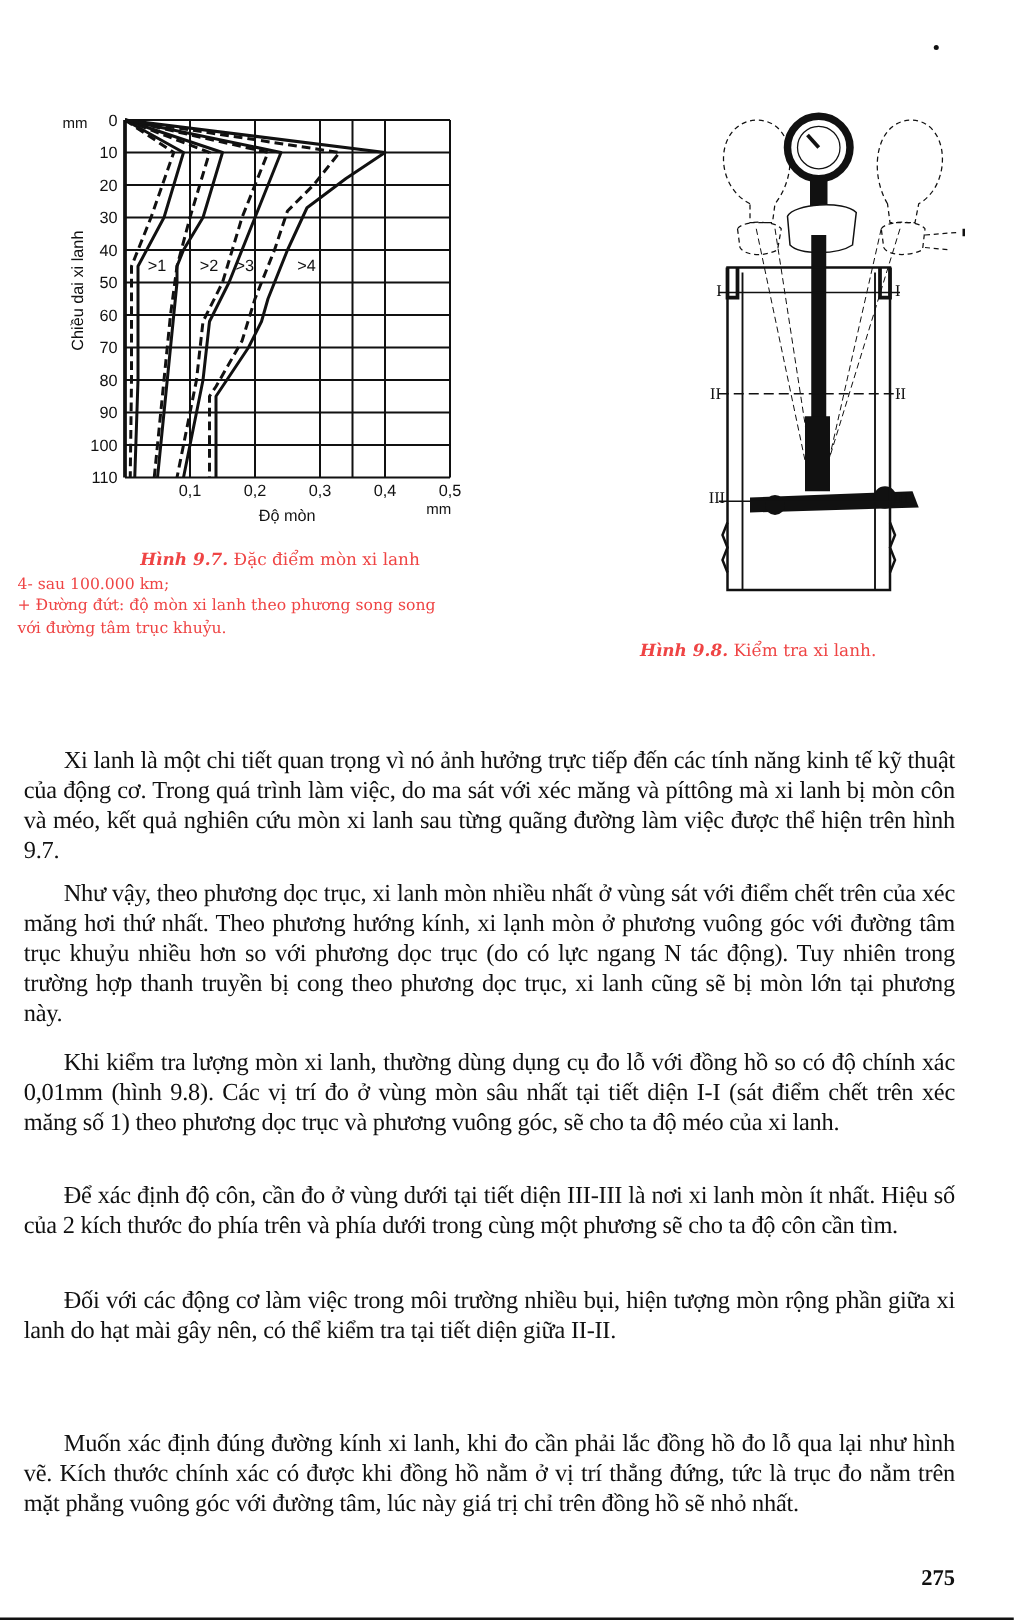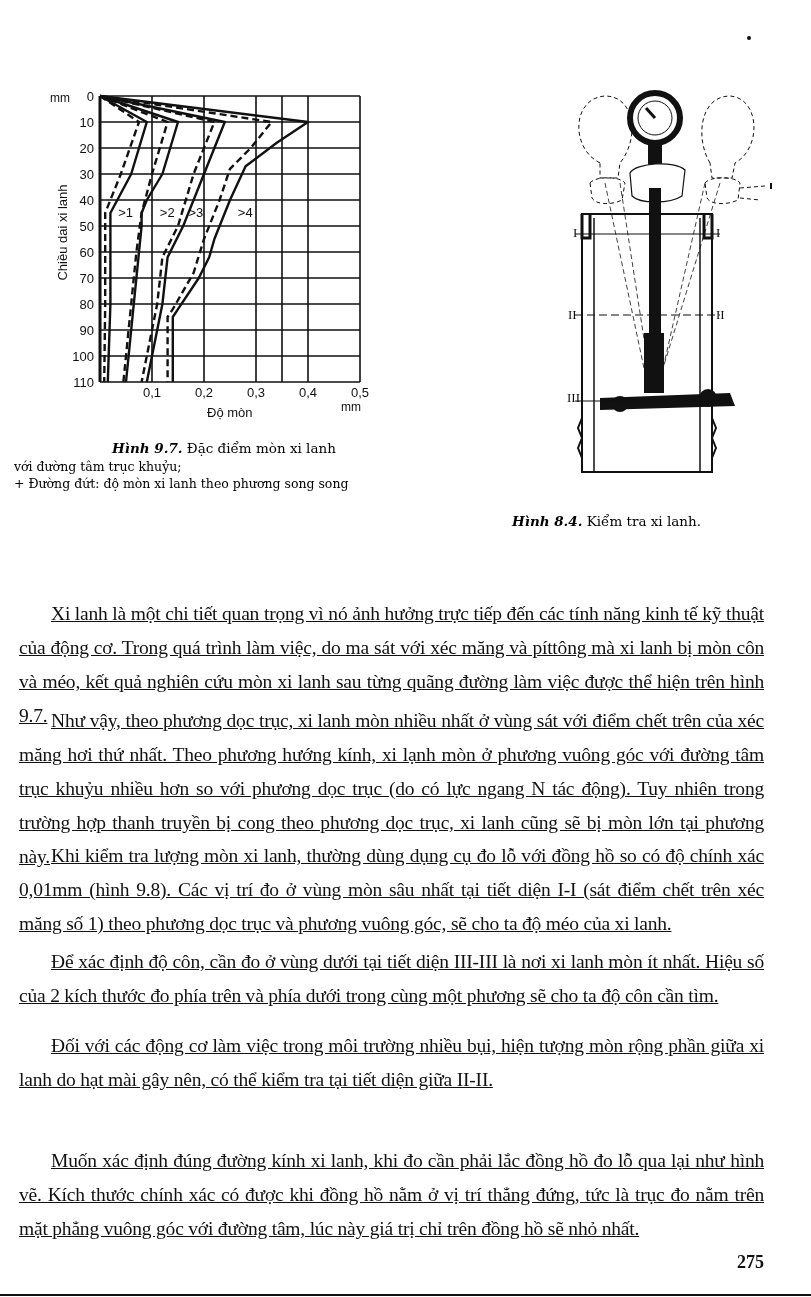--- a/index.html
+++ b/index.html
@@ -1,22 +1,22 @@
 <!DOCTYPE html>
 <html><head>
 <meta charset="utf-8">
 <style>
   html, body { margin: 0; padding: 0; background: #ffffff; }
   body { width: 811px; height: 1297px; position: relative; overflow: hidden; color: #111; font-family: "DejaVu Serif", serif; }
   .abs { position: absolute; }
   .sans { font-family: "Liberation Sans", sans-serif; }
   .serif { font-family: "Liberation Serif", serif; }
-  .caption { font-family: "DejaVu Serif", serif; font-size: 12.5px; line-height: 17.5px; color: #000000; }
+  .caption { font-family: "DejaVu Serif", serif; font-size: 12.5px; line-height: 17.5px; color: #ef4444; }
   .caption b i { font-weight: bold; font-style: italic; }
-  .para { font-family: "Liberation Serif", serif; font-size: 19.5px; line-height: 34px; color: #111; text-align: justify; letter-spacing: -0.2px; text-decoration: underline; }
+  .para { font-family: "Liberation Serif", serif; font-size: 19.5px; line-height: 24px; color: #111; text-align: justify; letter-spacing: -0.2px; }
   .para .ind { display: inline-block; width: 32px; }
   .pageno { font-family: "Liberation Serif", serif; font-size: 18px; font-weight: bold; }
   .footer-line { border-top: 2px solid #111; }
 </style>
 </head>
 <body>
 
 <div class="abs" style="left:40px; top:80px; width:400px; height:350px;">
   <svg id="chart" width="400" height="350" viewBox="0 0 400 350" xmlns="http://www.w3.org/2000/svg">
     <g id="grid">
@@ -79,22 +79,23 @@
 <div class="abs sans" style="left:-8px; top:225px; width:140px; font-size:13px; transform: rotate(-90deg); transform-origin: center; text-align:center;">Chiều dai xi lanh</div>
 <div class="abs sans" style="left:50px; top:91px; font-size:12px;">mm</div>
 
 <div class="abs sans" style="left:207px; top:405px; font-size:13px;">Độ mòn</div>
 <div class="abs sans" style="left:341px; top:400px; font-size:12px;">mm</div>
 
 <div class="abs caption" style="left:14px; top:440px; width:420px;">
   <div style="text-align:center; font-size:13.5px;">
     <b><i>Hình 9.7.</i></b> <span>Đặc điểm mòn xi lanh</span>
   </div>
-  <div>với đường tâm trục khuỷu;</div>
+  <div>4- sau 100.000 km;</div>
   <div>+ Đường đứt: độ mòn xi lanh theo phương song song</div>
+  <div>với đường tâm trục khuỷu.</div>
 </div>
 
 <div class="abs" style="left:560px; top:88px; width:220px; height:400px;">
   <svg width="220" height="400" viewBox="0 0 220 400" xmlns="http://www.w3.org/2000/svg">
 
     <g fill="none" stroke="#111" stroke-width="1" stroke-dasharray="4 3">
       <path d="M40 75 C10 60 12 10 45 8 C75 8 80 50 60 75 L58 90 L40 90 Z"></path>
       <path d="M30 95 C35 88 60 88 65 95 L62 112 C50 118 35 116 32 110 Z"></path>
     </g>
     <g fill="none" stroke="#111" stroke-width="1" stroke-dasharray="4 3">
@@ -144,21 +145,21 @@
 </div>
 
 <div class="abs serif" style="left:573px; top:225px; font-size:13px;">I</div>
 <div class="abs serif" style="left:716px; top:225px; font-size:13px;">I</div>
 <div class="abs serif" style="left:568px; top:307px; font-size:13px;">II</div>
 <div class="abs serif" style="left:716px; top:307px; font-size:13px;">II</div>
 <div class="abs serif" style="left:567px; top:390px; font-size:13px;">III</div>
 <div class="abs serif" style="left:714px; top:390px; font-size:13px;">III</div>
 
 <div class="abs caption" style="left:512px; top:513px; font-size:13.5px;">
-  <b><i>Hình 8.4.</i></b> <span>Kiểm tra xi lanh.</span>
+  <b><i>Hình 9.8.</i></b> <span>Kiểm tra xi lanh.</span>
 </div>
 
 <div class="abs" style="left:747px; top:36px; width:4px; height:4px; background:#111; border-radius:50%;"></div>
 <div class="abs" style="left:770px; top:183px; width:2px; height:6px; background:#111;"></div>
 
 <div class="abs para" style="left:19px; top:597px; width:745px;">
   <span class="ind"></span><span>Xi lanh là một chi tiết quan trọng vì nó ảnh hưởng trực tiếp đến các tính năng kinh tế kỹ thuật của động cơ. Trong quá trình làm việc, do ma sát với xéc măng và píttông mà xi lanh bị mòn côn và méo, kết quả nghiên cứu mòn xi lanh sau từng quãng đường làm việc được thể hiện trên hình 9.7.</span>
 </div>
 <div class="abs para" style="left:19px; top:704px; width:745px;">
   <span class="ind"></span><span>Như vậy, theo phương dọc trục, xi lanh mòn nhiều nhất ở vùng sát với điểm chết trên của xéc măng hơi thứ nhất. Theo phương hướng kính, xi lạnh mòn ở phương vuông góc với đường tâm trục khuỷu nhiều hơn so với phương dọc trục (do có lực ngang N tác động). Tuy nhiên trong trường hợp thanh truyền bị cong theo phương dọc trục, xi lanh cũng sẽ bị mòn lớn tại phương này.</span>

